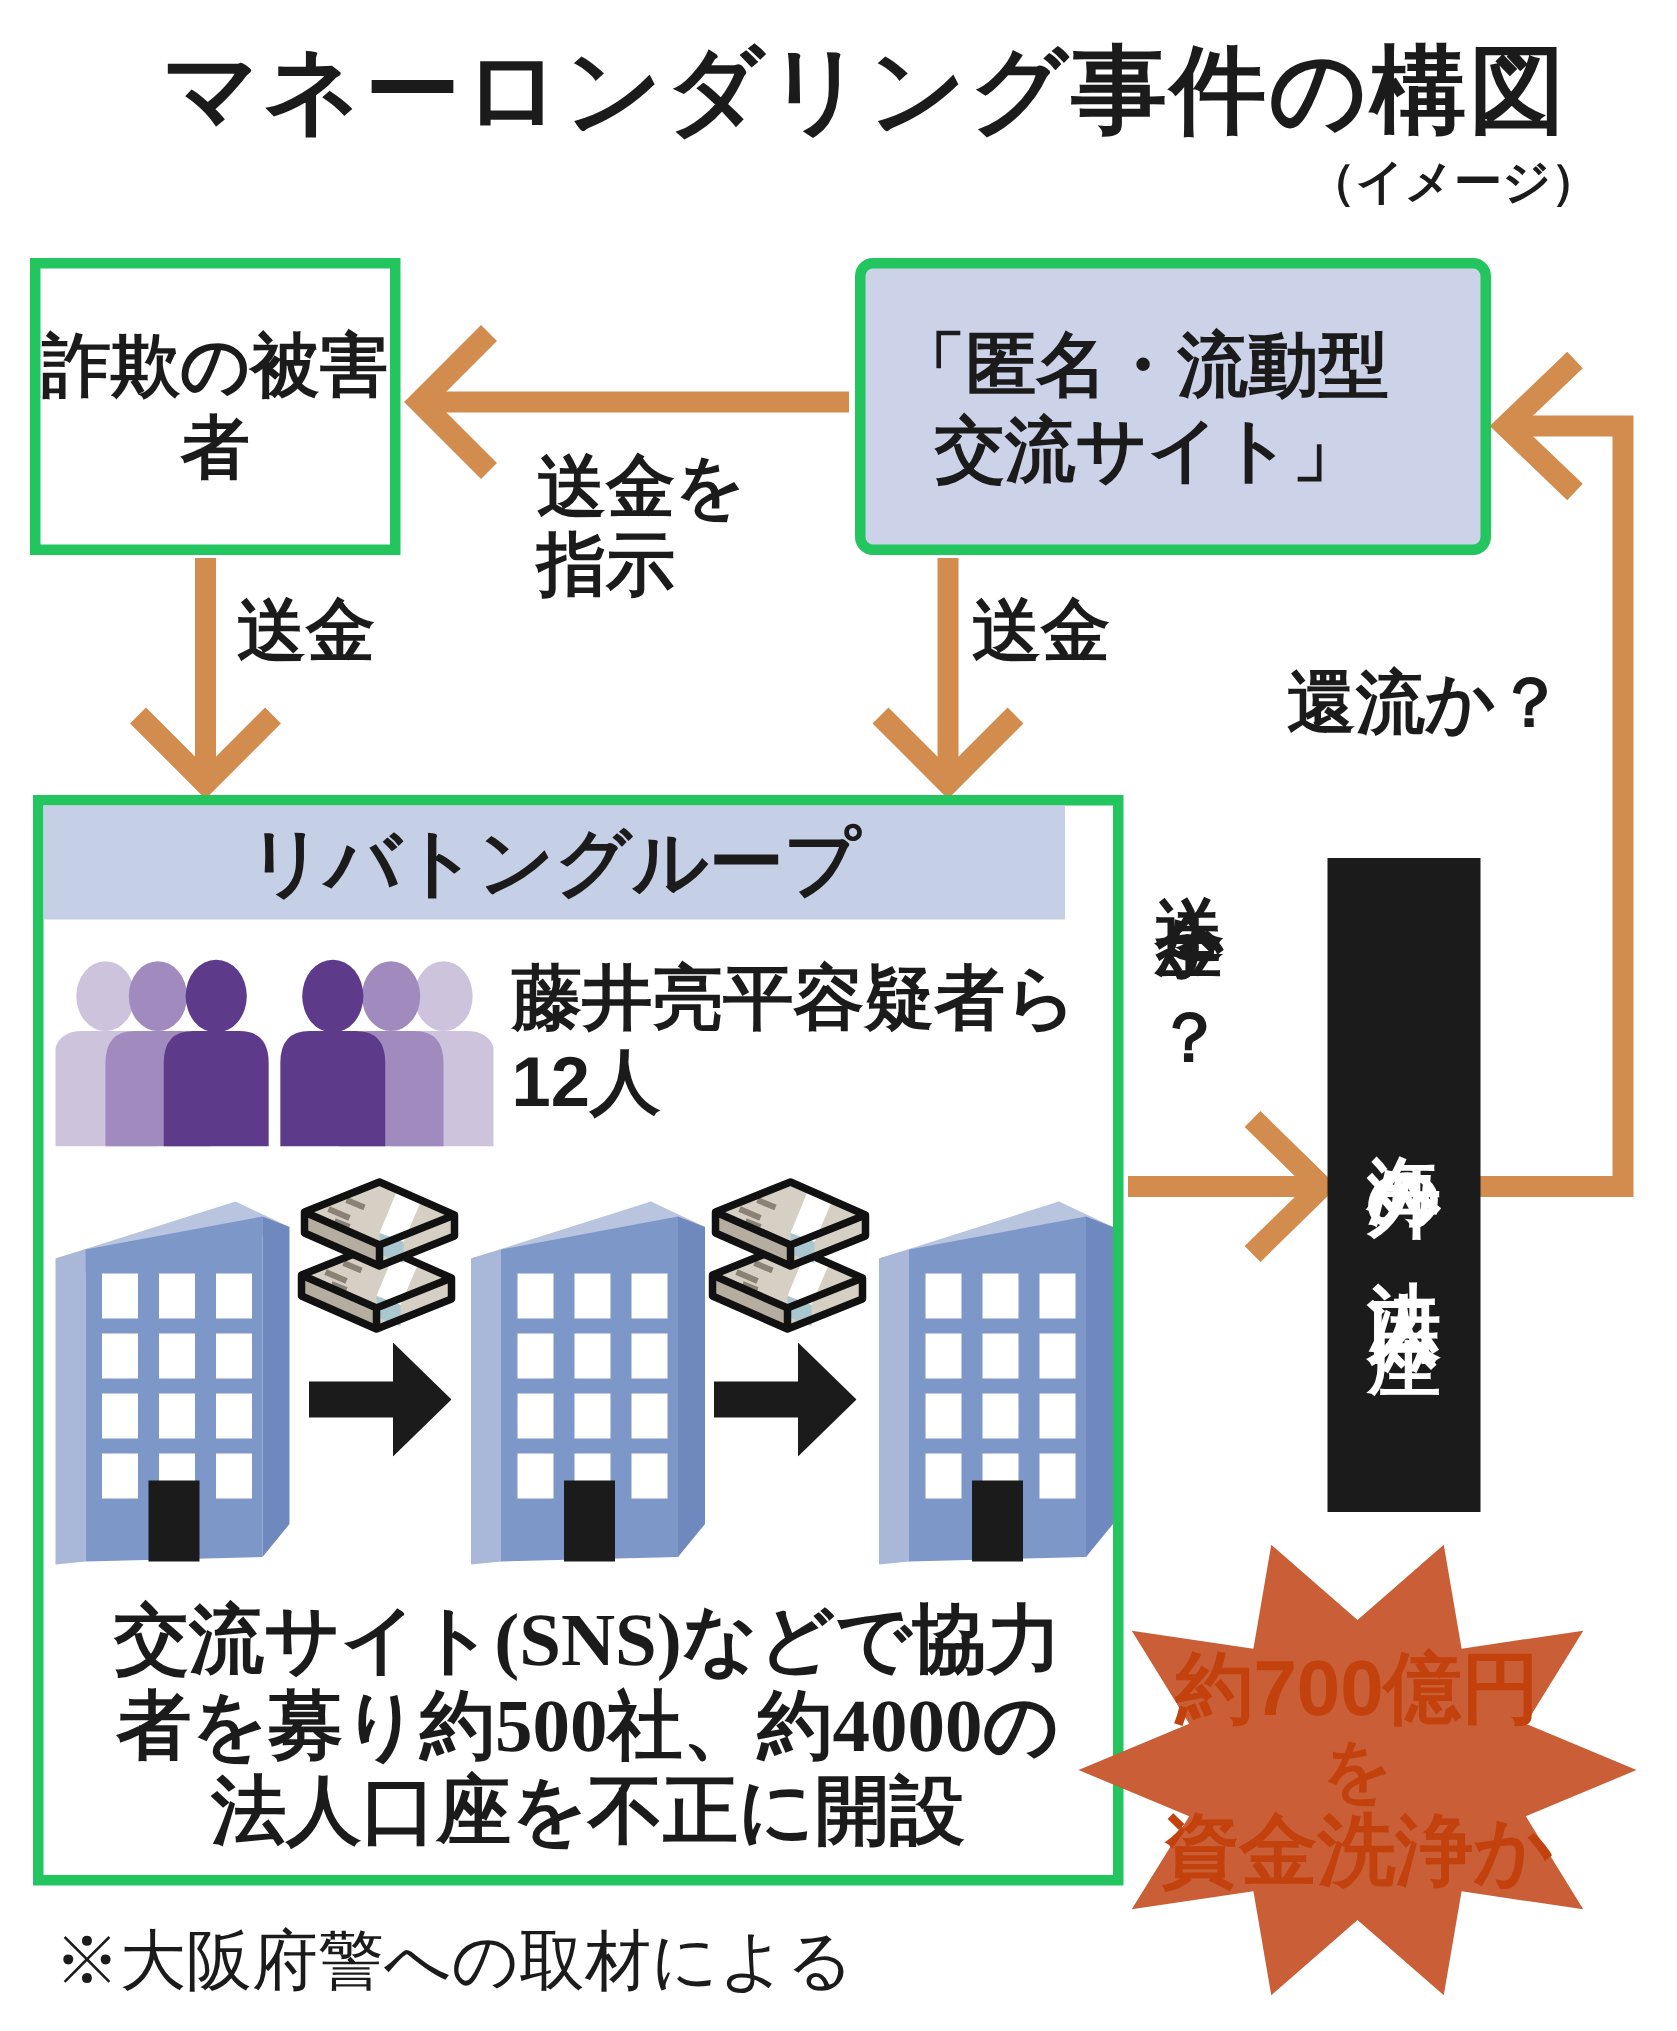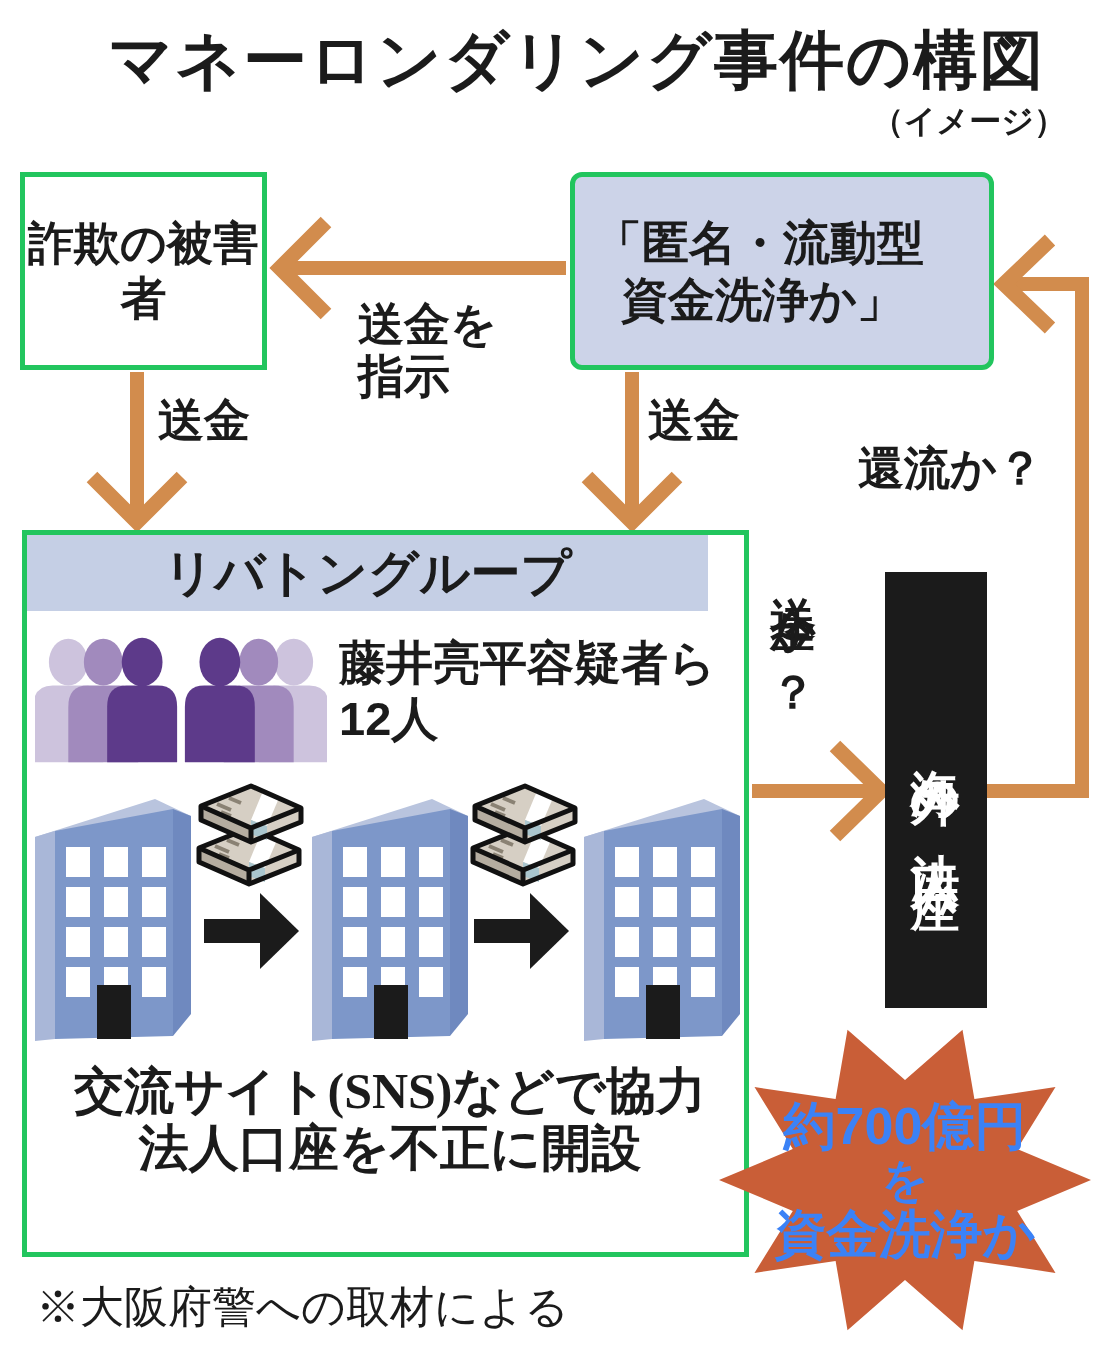--- a/index.html
+++ b/index.html
@@ -3,21 +3,21 @@
 <meta charset="utf-8">
 <style>
   html,body{margin:0;padding:0;background:#fff;}
   #canvas{position:relative;width:1118px;height:1354px;background:#fff;overflow:hidden;
           font-family:"Liberation Sans","DejaVu Sans",sans-serif;color:#1b1b1b;}
   .abs{position:absolute;}
   .gothic{font-family:"Liberation Sans","DejaVu Sans",sans-serif;font-weight:800;}
   .mincho{font-family:"Liberation Serif","DejaVu Serif",serif;}
   #title{left:108px;top:22px;font-size:64px;font-weight:900;letter-spacing:2px;line-height:76px;}
   #subtitle{right:52px;top:100px;font-size:32px;font-weight:800;}
-  .node-box{box-sizing:border-box;border:5px solid #22c55e;z-index:2;}
+  .node-box{box-sizing:border-box;border:7px solid #22c55e;z-index:2;}
   #victims-box{left:20px;top:172px;width:247px;height:198px;background:#fff;
                display:flex;align-items:center;justify-content:center;text-align:center;
                font-size:46px;line-height:55px;}
   #crime-group-box{left:570px;top:172px;width:424px;height:198px;
                    display:flex;flex-direction:column;justify-content:center;
                    font-size:47px;line-height:57px;padding-left:20px;}
   #crime-group-box .l2{text-indent:26px;}
   #arrow-layer{left:0;top:0;width:1118px;height:1354px;z-index:1;pointer-events:none;}
   .lbl{font-size:46px;font-weight:800;line-height:52px;}
   #lbl-instruct{left:358px;top:298px;}
@@ -30,21 +30,21 @@
   #mid-header{left:0;top:0;width:681px;height:76px;display:flex;align-items:center;
               justify-content:center;font-size:50px;font-weight:800;}
   #suspects{left:312px;top:100px;font-size:47px;font-weight:800;line-height:56px;}
   #sns-note{left:18px;top:528px;width:690px;font-size:50px;font-weight:700;line-height:57px;text-align:center;}
   #overseas-box{left:885px;top:572px;width:102px;height:436px;z-index:2;
                 display:flex;align-items:center;justify-content:center;}
   #overseas-box .vtext{writing-mode:vertical-rl;text-orientation:upright;color:#fff;
                        font-size:49px;font-weight:800;letter-spacing:9px;}
   #burst-svg{left:715px;top:1015px;z-index:3;}
   #burst-text{left:715px;top:1015px;width:380px;height:330px;z-index:4;display:flex;
-              flex-direction:column;align-items:center;justify-content:center;color:#3b82f6;
+              flex-direction:column;align-items:center;justify-content:center;color:#c2410c;
               text-align:center;font-weight:800;}
   #burst-text .b1,#burst-text .b3{font-size:52px;line-height:56px;}
   #burst-text .b2{font-size:46px;line-height:52px;}
   #footnote{left:36px;top:1278px;font-size:44px;font-weight:400;}
   .icon{position:absolute;}
 </style>
 </head>
 <body>
 
 <div id="canvas">
@@ -69,21 +69,21 @@
     <path d="M 985 791 H 1082 V 284 H 1008" fill="none" stroke-width="14" stroke="#d28c4d"></path>
     <path d="M 1050 240 L 1004 284 L 1050 328" fill="none" stroke-width="15" stroke="#d28c4d"></path>
   </svg>
 
   <div class="abs gothic node-box" id="victims-box">
     <span>詐欺の被害者</span>
   </div>
 
   <div class="abs gothic node-box" id="crime-group-box" style="background-color: rgb(204, 211, 232); border-radius: 12px;">
     <div class="l1">「匿名・流動型</div>
-    <div class="l2">資金洗浄か」</div>
+    <div class="l2">交流サイト」</div>
   </div>
 
   <div class="abs lbl" id="lbl-instruct">
     <div>送金を</div>
     <div>指示</div>
   </div>
   <div class="abs lbl" id="lbl-remit-left">送金</div>
   <div class="abs lbl" id="lbl-remit-right">送金</div>
   <div class="abs lbl" id="lbl-backflow">還流か？</div>
   <div class="abs lbl" id="lbl-remit-q">送金か？</div>
@@ -238,20 +238,21 @@
       <rect x="0" y="26" width="58" height="24" fill="#1b1b1b"></rect>
       <polygon points="56,0 95,38 56,76" fill="#1b1b1b"></polygon>
     </svg>
     <svg class="icon" style="left:447px;top:358px;" width="95" height="76" viewBox="0 0 95 76">
       <rect x="0" y="26" width="58" height="24" fill="#1b1b1b"></rect>
       <polygon points="56,0 95,38 56,76" fill="#1b1b1b"></polygon>
     </svg>
 
     <div class="abs mincho" id="sns-note">
       <div>交流サイト(SNS)などで協力</div>
+      <div>者を募り約500社、約4000の</div>
       <div>法人口座を不正に開設</div>
     </div>
   </div>
 
   <div class="abs" id="overseas-box" style="background-color: rgb(27, 27, 27);">
     <div class="vtext gothic">海外の法人口座</div>
   </div>
 
   <svg class="abs" id="burst-svg" width="380" height="330" viewBox="0 0 380 330">
     <polygon points="

